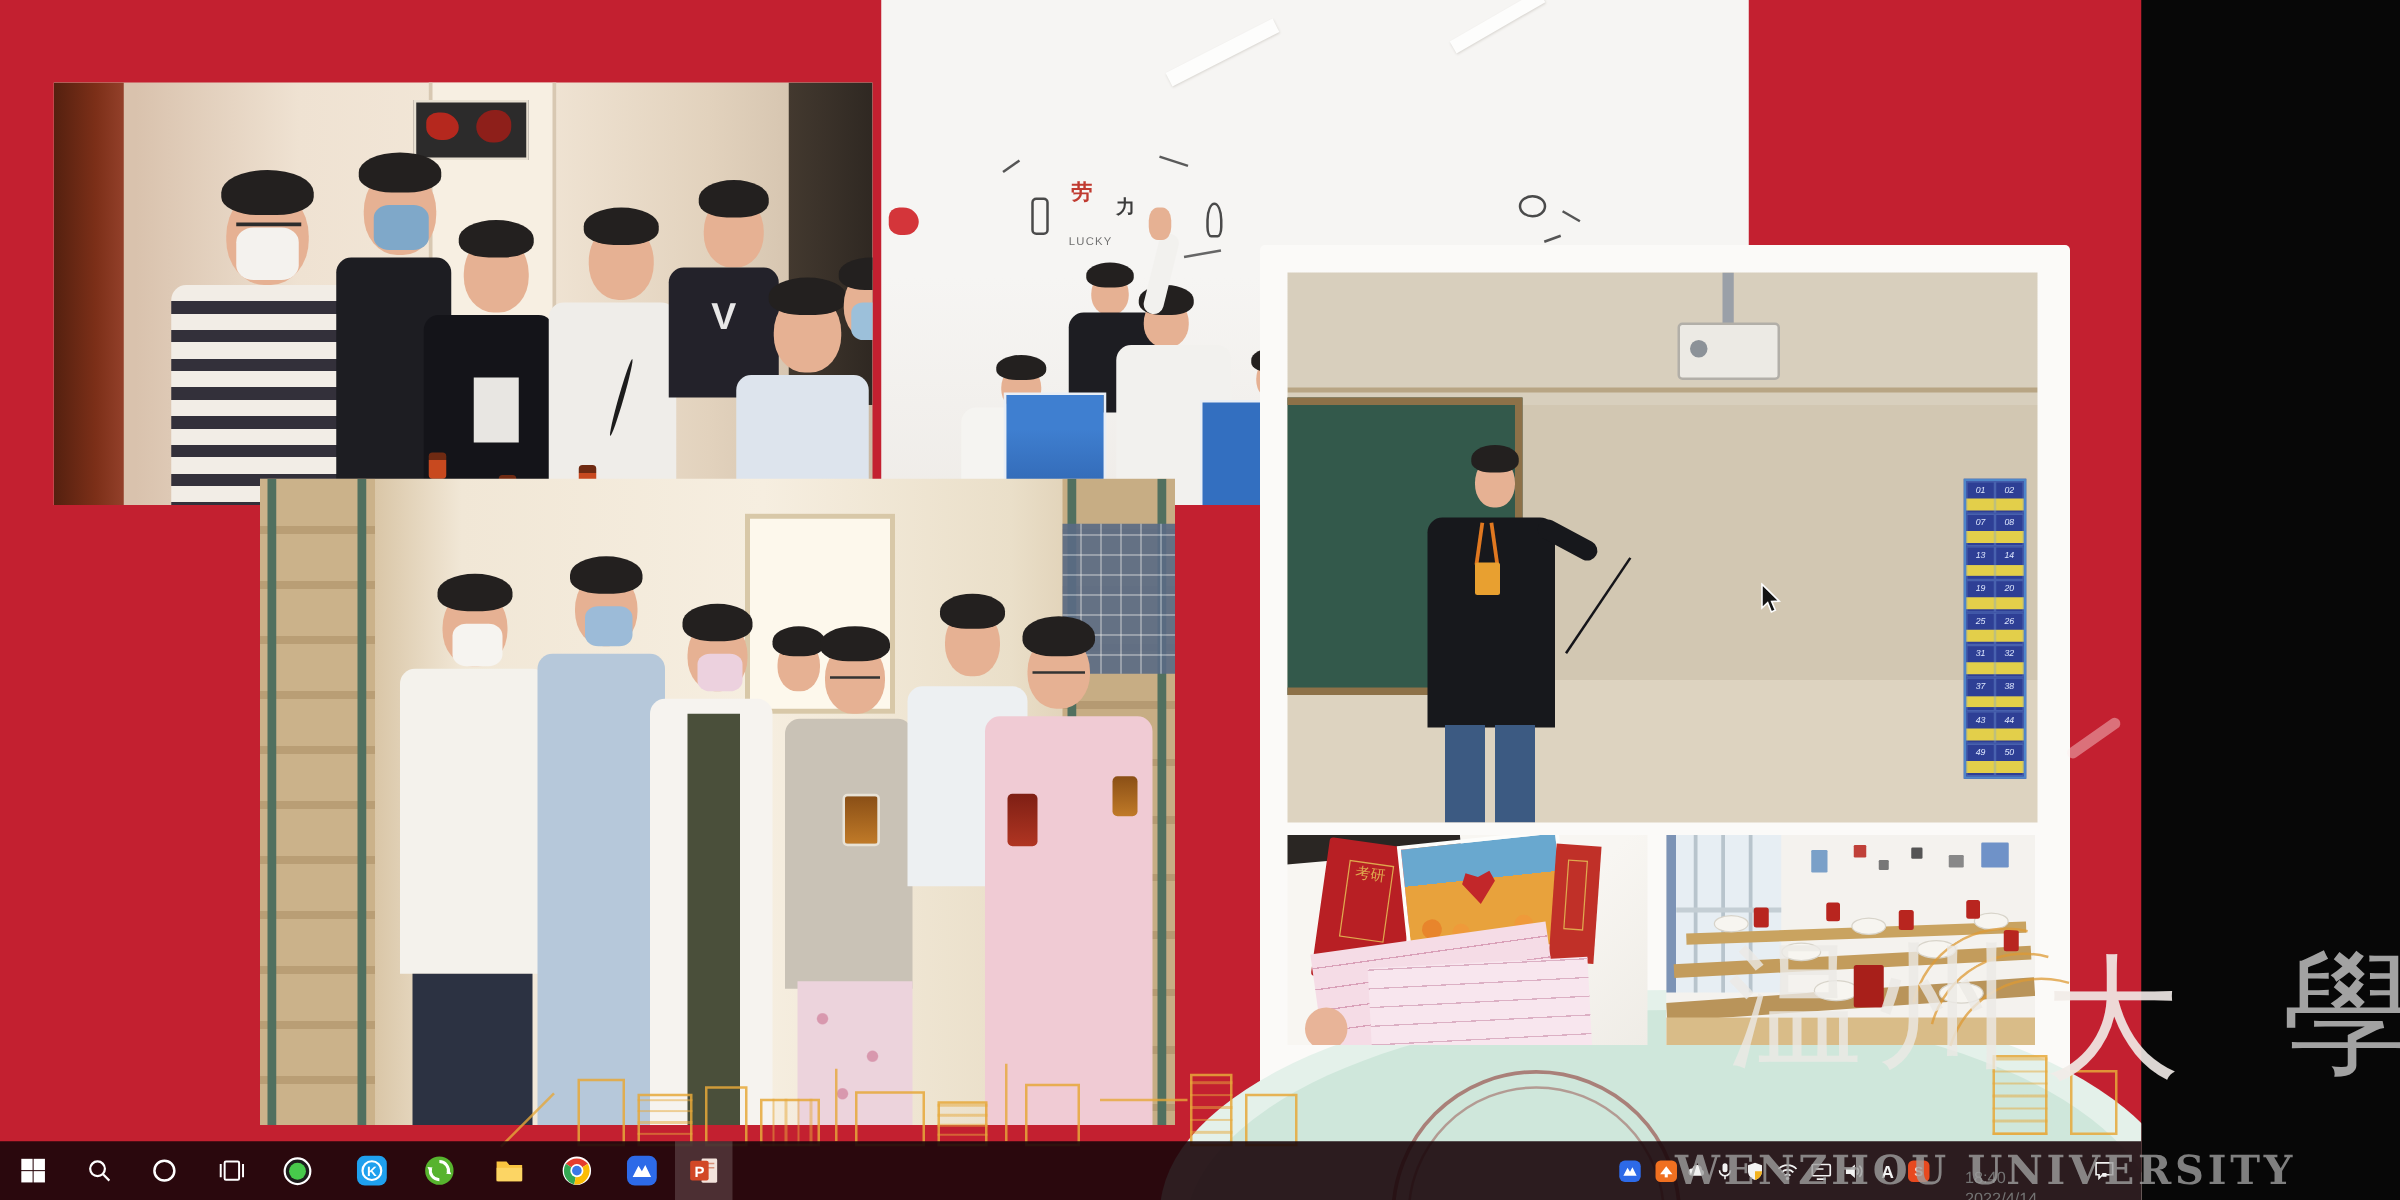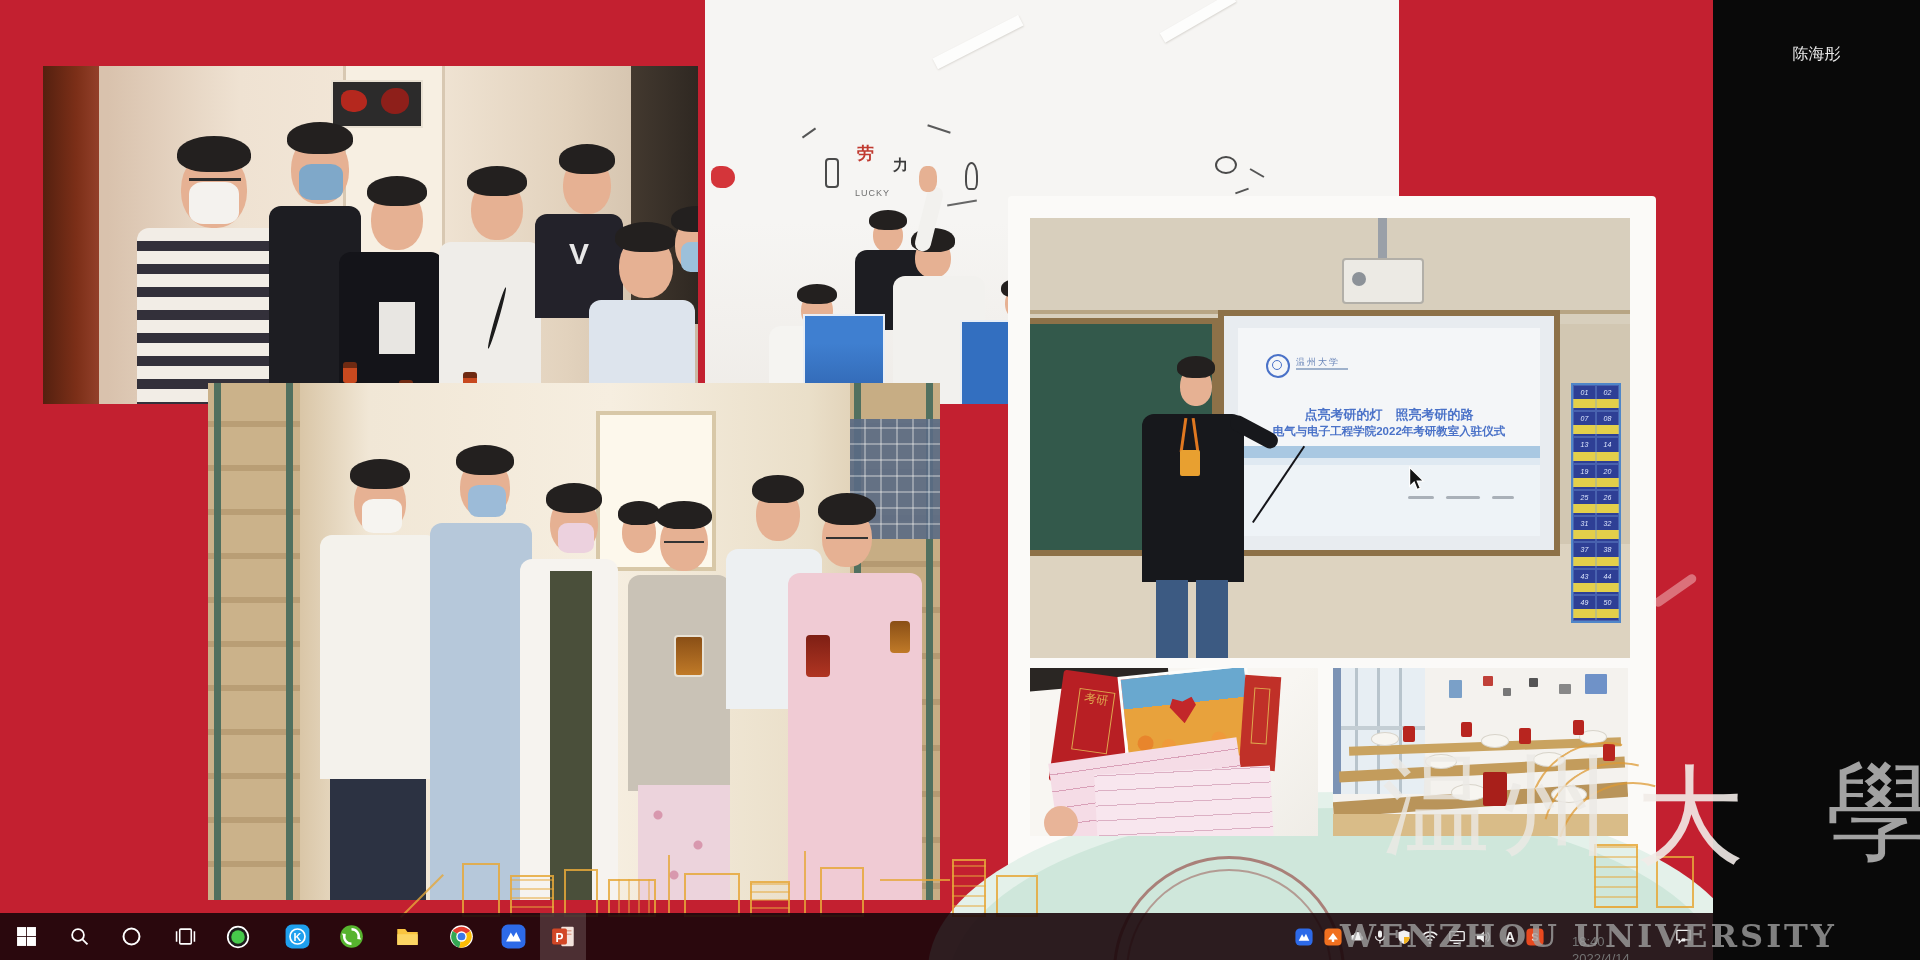--- a/index.html
+++ b/index.html
@@ -210,35 +210,20 @@
       <div id="mintwave"></div>
     </div>
 
     <div class="ph" id="photoD" title="Student presenter in black jacket with orange lanyard pointing a stick at a projection screen beside a green chalkboard">
       <div class="abs" style="left:0;top:92px;width:600px;height:4px;background:#b8a584;"></div>
       <div class="abs" style="left:348px;top:0;width:9px;height:46px;background:#9a9citea8;background:#9aa0a8;"></div>
       <div class="abs" style="left:312px;top:40px;width:78px;height:42px;background:#eceae4;border:2px solid #b2afa8;border-radius:4px;">
         <div class="abs" style="left:8px;top:12px;width:14px;height:14px;border-radius:50%;background:#8c9298;"></div>
       </div>
       <div class="board-wood" style="left:-8px;top:100px;width:196px;height:238px;background:#33594b;"></div>
-      <div class="board-wood" style="left:188px;top:92px;width:342px;height:246px;background:#e8ecf0;">
-        <div id="miniscreen">
-          <div class="abs" style="left:28px;top:26px;width:20px;height:20px;border:2px solid #4a72c8;border-radius:50%;">
-            <div class="abs" style="left:4px;top:4px;width:8px;height:8px;border:1px solid #4a72c8;border-radius:50%;"></div>
-          </div>
-          <div class="abs" style="left:58px;top:28px;font-size:9px;color:#6a86b8;letter-spacing:2px;">温州大学</div>
-          <div class="abs" style="left:58px;top:40px;width:52px;height:2px;background:#9fb2cc;"></div>
-          <div class="mtitle abs" style="left:0;top:78px;font-size:13px;">点亮考研的灯　照亮考研的路</div>
-          <div class="mtitle abs" style="left:0;top:96px;font-size:11.5px;">电气与电子工程学院2022年考研教室入驻仪式</div>
-          <div class="band" style="top:118px;"></div>
-          <div class="dash" style="left:170px;top:168px;width:26px;"></div>
-          <div class="dash" style="left:208px;top:168px;width:34px;"></div>
-          <div class="dash" style="left:254px;top:168px;width:22px;"></div>
-        </div>
-      </div>
       <div>
         <div class="hd" style="left:150px;top:148px;width:32px;height:40px;"></div>
         <div class="hair" style="left:147px;top:138px;width:38px;height:22px;"></div>
         <div class="bd" style="left:112px;top:196px;width:102px;height:168px;background:#17181c;"></div>
         <div class="abs" style="left:152px;top:200px;width:3px;height:34px;background:#e07820;transform:rotate(8deg);"></div>
         <div class="abs" style="left:164px;top:200px;width:3px;height:34px;background:#e07820;transform:rotate(-8deg);"></div>
         <div class="abs" style="left:150px;top:232px;width:20px;height:26px;background:#e8a030;border-radius:2px;"></div>
         <div class="abs" style="left:198px;top:206px;width:52px;height:16px;background:#17181c;border-radius:8px;transform:rotate(28deg);"></div>
         <div class="abs" style="left:126px;top:362px;width:32px;height:78px;background:#3c5a82;"></div>
         <div class="abs" style="left:166px;top:362px;width:32px;height:78px;background:#3c5a82;"></div>
@@ -490,23 +475,20 @@
       <div>2022/4/14</div>
     </div>
     <div class="trayico" style="left:1666px;width:34px;">
       <svg width="19" height="19" viewBox="0 0 20 20">
           <path d="M3,3.5 h14 v10 h-8.5 l-3,3 v-3 h-2.5 z" fill="none" stroke="#f2f2f2" stroke-width="1.4"></path>
           <rect x="8.2" y="12" width="3.6" height="3.2" fill="#f2f2f2"></rect>
         </svg>
     </div>
   </div>
 
-  <div id="sidebar">
-    <div id="pname">陈海彤</div>
-  </div>
 
   <div id="wm">
     <span class="wmch" style="left:1382px;top:752px;color:#eceae6;opacity:.8;">温</span>
     <span class="wmch" style="left:1502px;top:752px;color:#eceae6;opacity:.8;">州</span>
     <span class="wmch" style="left:1636px;top:762px;color:#f2ece8;opacity:.9;">大</span>
     <span class="wmch" style="left:1826px;top:758px;color:#a2a2a2;">學</span>
     <div id="wmcaption">WENZHOU UNIVERSITY</div>
   </div>
 
   <div id="cursor">

